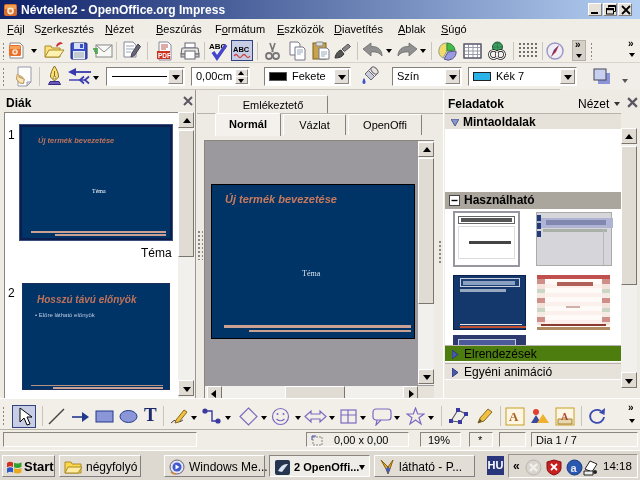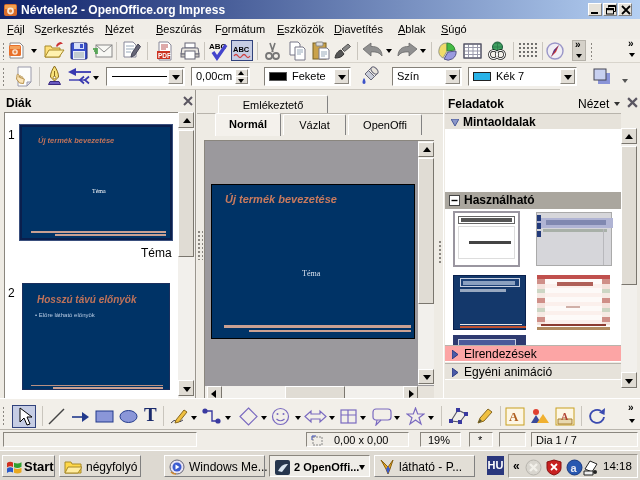--- a/index.html
+++ b/index.html
@@ -443,21 +443,21 @@
 
   <div class="a scrollbar" style="left:177px;top:38px;width:16px;height:261px"></div>
   <div class="a sbtn" style="left:177px;top:38px;width:16px;height:16px">
       <div class="arr" style="left:3px;top:5px;border:4px solid transparent;border-bottom:5px solid #000;border-top:none"></div>
     </div>
   <div class="a sbtn" style="left:177px;top:56px;width:16px;height:139px"></div>
   <div class="a sbtn" style="left:177px;top:282px;width:16px;height:16px">
       <div class="arr" style="left:3px;top:6px;border:4px solid transparent;border-top:5px solid #000;border-bottom:none"></div>
     </div>
 
-  <div class="a" style="left:1px;top:255px;width:176px;height:17px;background:#fca5a5;border-top:1px solid #b8b4ac;border-bottom:1px solid #fff">
+  <div class="a" style="left:1px;top:255px;width:176px;height:17px;background:#4d7c0f;border-top:1px solid #b8b4ac;border-bottom:1px solid #fff">
       <svg class="a" style="left:7px;top:4px" width="6" height="9" viewBox="0 0 6 9">
         <path d="M0 0v9l6-4.5z" fill="#4a5aa8" stroke="#2a3a80"></path>
       </svg>
       <span class="a" style="left:19px;top:1px;font-size:12px">Elrendezések</span>
     </div>
   <div class="a" style="left:1px;top:273px;width:176px;height:17px;background:#e6e2da;border-top:1px solid #b8b4ac;border-bottom:1px solid #fff">
       <svg class="a" style="left:7px;top:4px" width="6" height="9" viewBox="0 0 6 9">
         <path d="M0 0v9l6-4.5z" fill="#4a5aa8" stroke="#2a3a80"></path>
       </svg>
       <span class="a" style="left:19px;top:1px;font-size:12px">Egyéni animáció</span>

